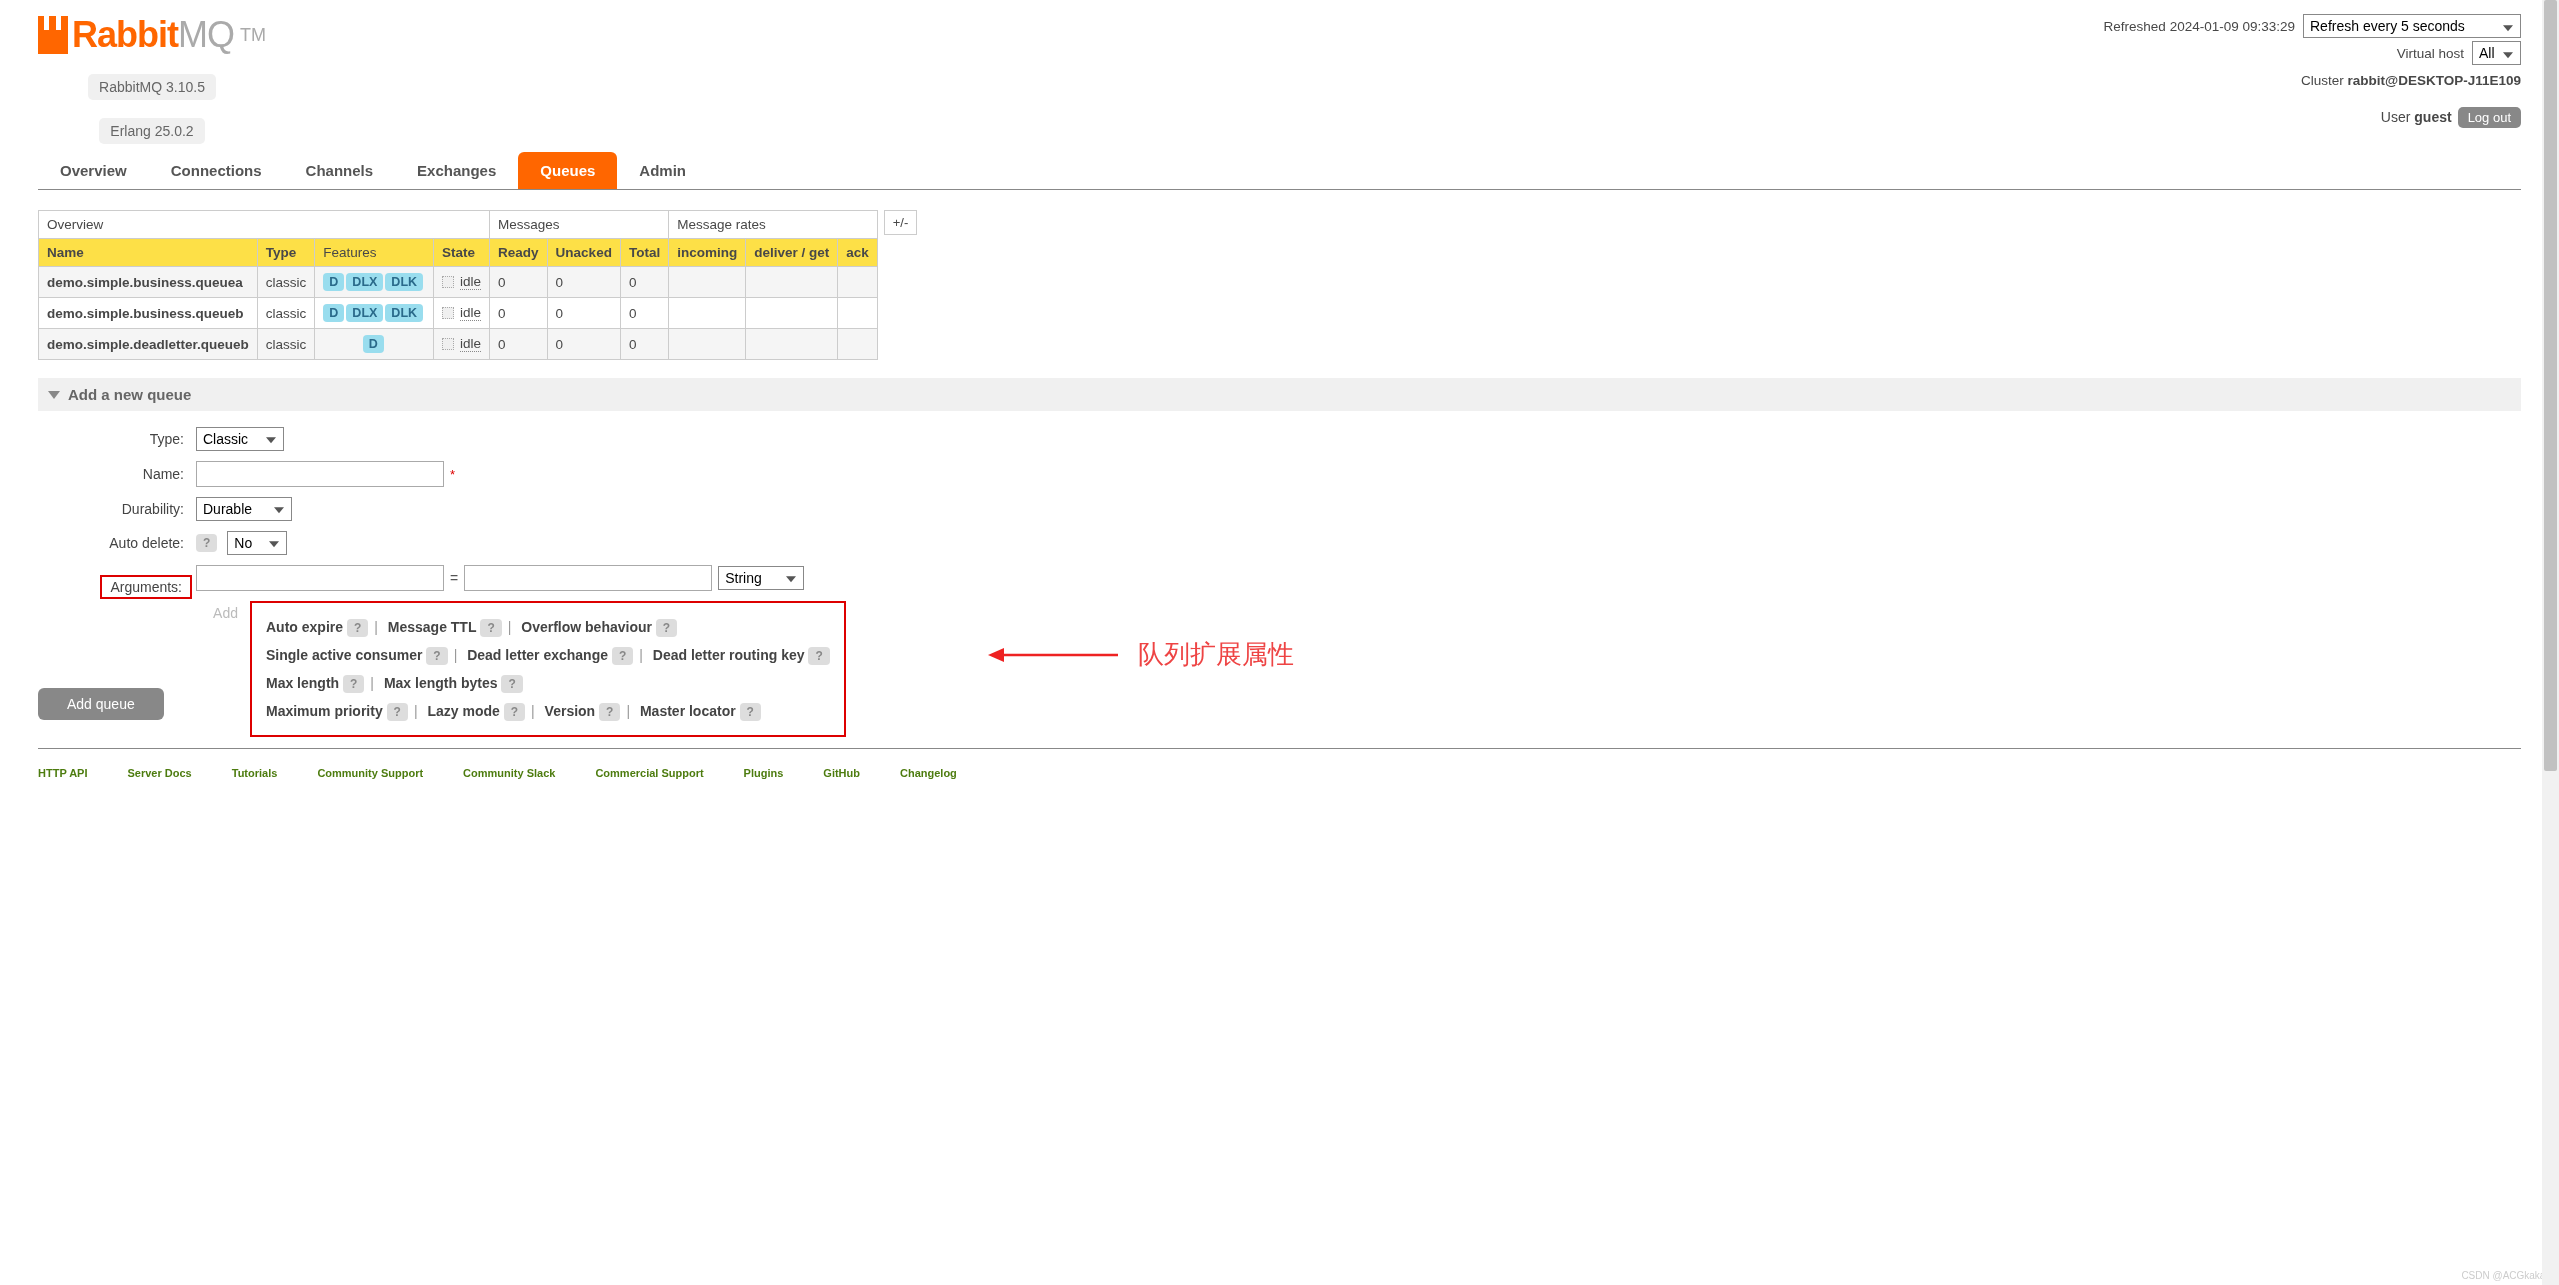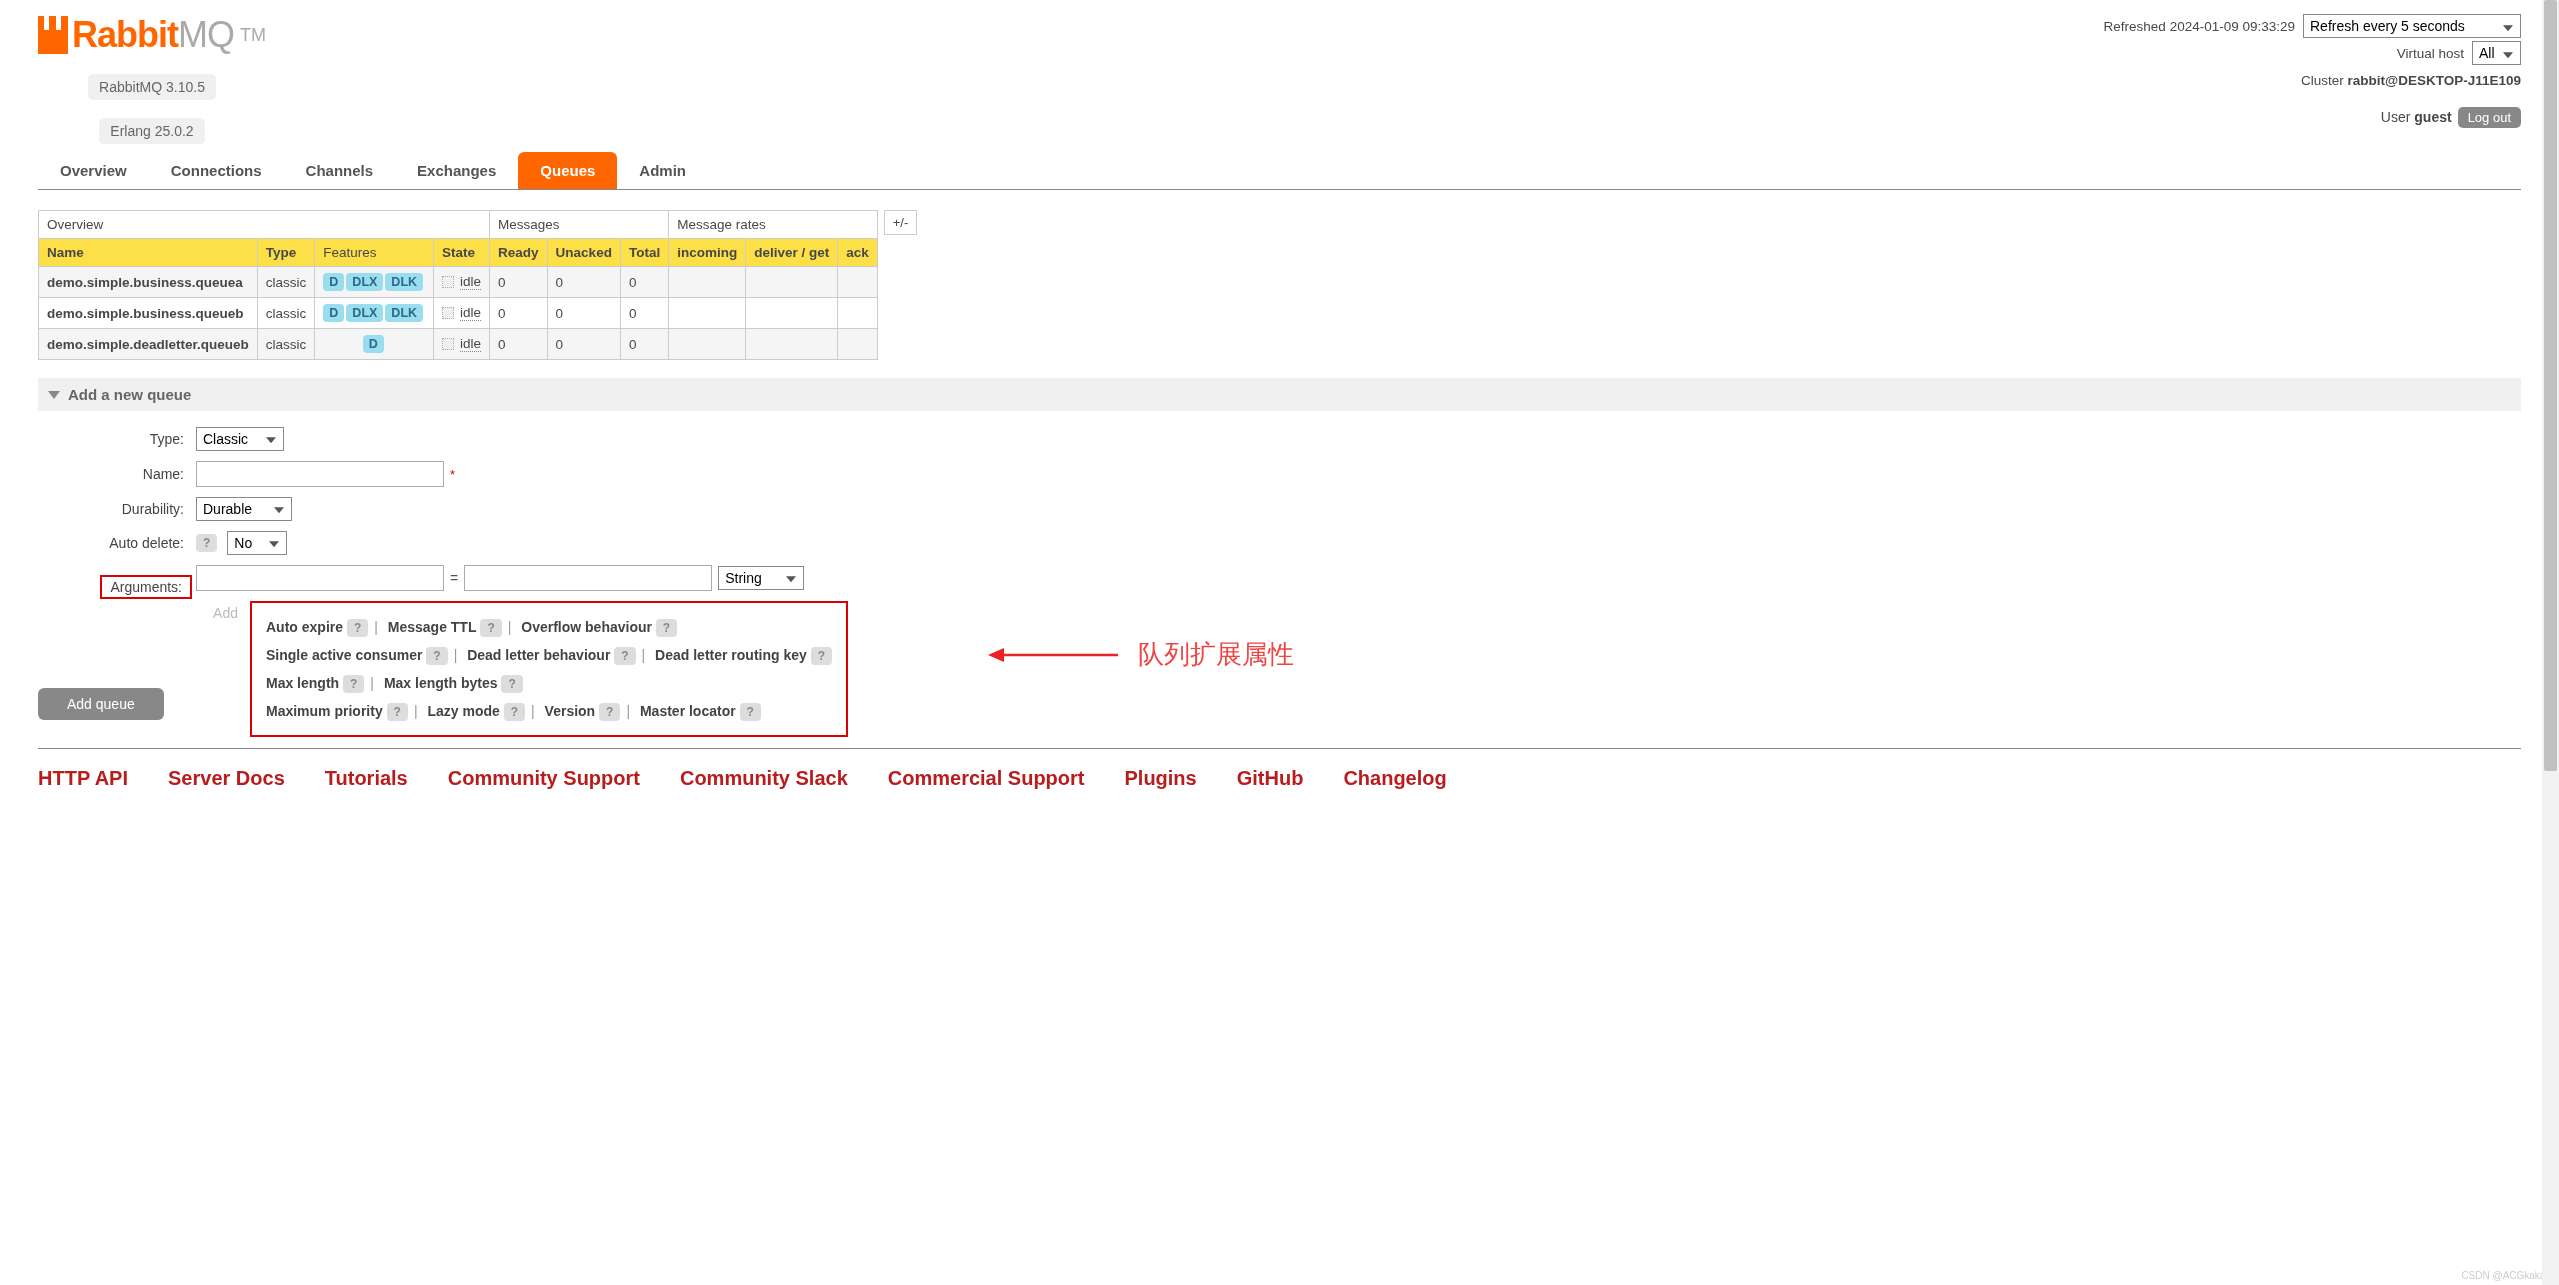--- a/index.html
+++ b/index.html
@@ -55,21 +55,21 @@
 .eq-sign { font-size: 14px; color: #555; }
 .add-label { color: #bbb; font-size: 14px; }
 .args-hints-box { border: 2px solid #d00; padding: 10px 14px; margin-left: 12px; line-height: 2; font-size: 14px; position: relative; }
 .hint-item { font-weight: bold; color: #444; }
 .hint-sep { color: #999; margin: 0 6px; }
 .annotation-row { display: flex; align-items: center; margin-top: -110px; margin-left: 950px; pointer-events: none; }
 .arrow-svg { width: 130px; height: 20px; }
 .annotation-text { color: #e44; font-size: 26px; margin-left: 20px; }
 .add-queue-btn { background: #888; color: #fff; border: none; padding: 8px 29px; border-radius: 6px; font-size: 14px; margin-top: 16px; cursor: pointer; }
 .footer { border-top: 1px solid #888; margin-top: 28px; padding: 18px 0; display: flex; gap: 40px; }
-.footer a { color: #b91c1c; font-weight: bold; font-size: 20px; text-decoration: none; cursor: pointer; text-align: right; }
+.footer a { color: #4d7c0f; font-weight: bold; font-size: 11px; text-decoration: none; cursor: pointer; text-align: right; }
 .watermark { position: fixed; bottom: 4px; right: 8px; font-size: 10px; color: #ccc; z-index: -1; }
 .scrollbar-track { position: fixed; right: 0; top: 0; width: 17px; height: 100%; background: #f1f1f1; }
 .scrollbar-thumb { position: absolute; top: 0; left: 2px; width: 13px; height: 60%; background: #c1c1c1; border-radius: 2px; }
 </style>
 </head>
 <body>
 
 <div class="scrollbar-track">
     <div class="scrollbar-thumb"></div>
   </div>
@@ -233,21 +233,21 @@
       <span class="add-label">Add</span>
     </div>
     <div class="args-hints-box">
       <div>
         <span class="hint-item">Auto expire</span> <span class="help-btn">?</span><span class="hint-sep">|</span>
         <span class="hint-item">Message TTL</span> <span class="help-btn">?</span><span class="hint-sep">|</span>
         <span class="hint-item">Overflow behaviour</span> <span class="help-btn">?</span>
       </div>
       <div>
         <span class="hint-item">Single active consumer</span> <span class="help-btn">?</span><span class="hint-sep">|</span>
-        <span class="hint-item">Dead letter behaviour</span> <span class="help-btn">?</span><span class="hint-sep">|</span>
+        <span class="hint-item">Dead letter exchange</span> <span class="help-btn">?</span><span class="hint-sep">|</span>
         <span class="hint-item">Dead letter routing key</span> <span class="help-btn">?</span>
       </div>
       <div>
         <span class="hint-item">Max length</span> <span class="help-btn">?</span><span class="hint-sep">|</span>
         <span class="hint-item">Max length bytes</span> <span class="help-btn">?</span>
       </div>
       <div>
         <span class="hint-item">Maximum priority</span> <span class="help-btn">?</span><span class="hint-sep">|</span>
         <span class="hint-item">Lazy mode</span> <span class="help-btn">?</span><span class="hint-sep">|</span>
         <span class="hint-item">Version</span> <span class="help-btn">?</span><span class="hint-sep">|</span>

